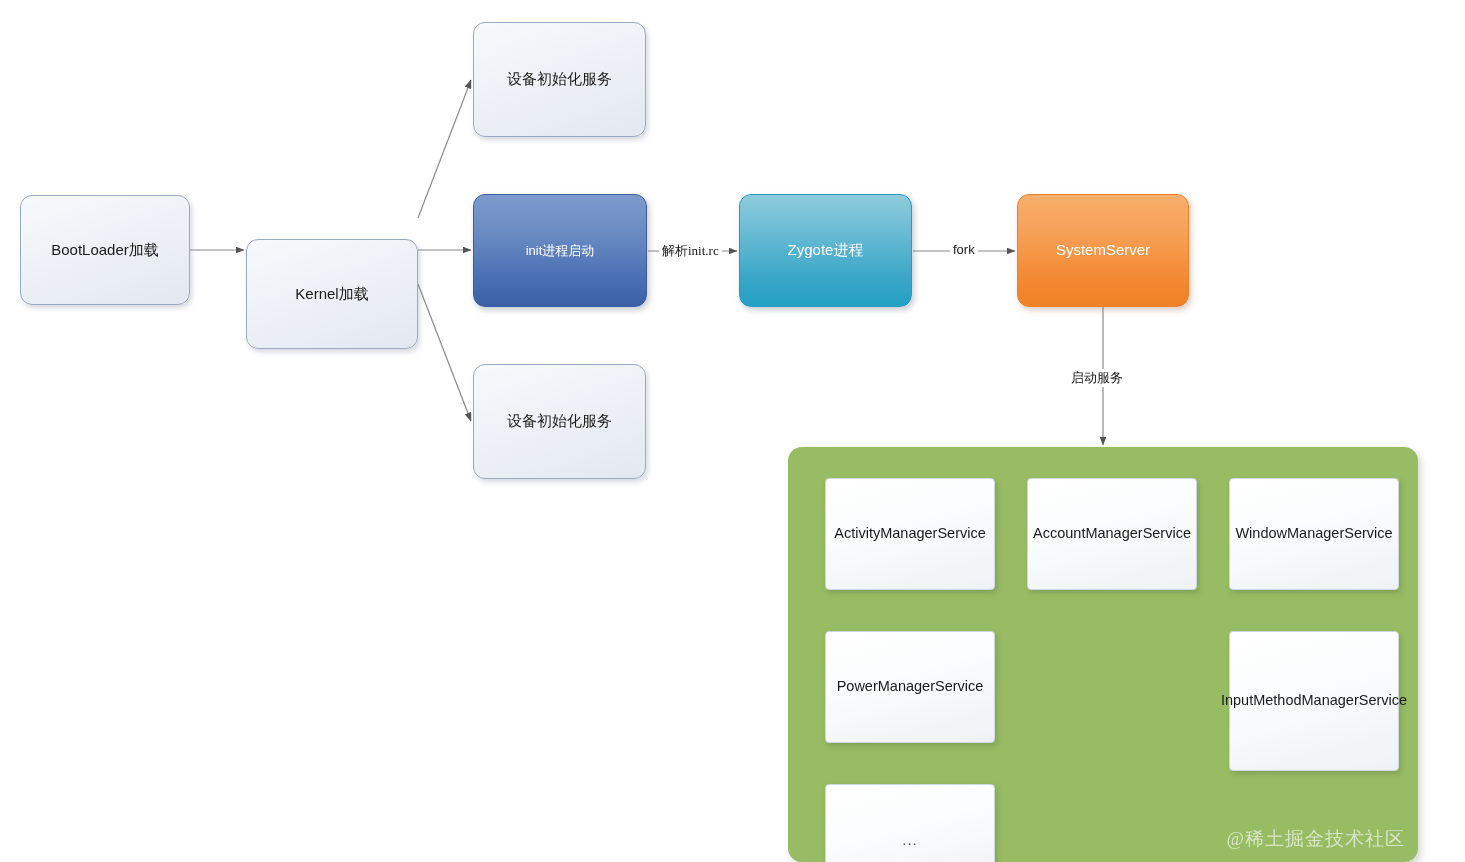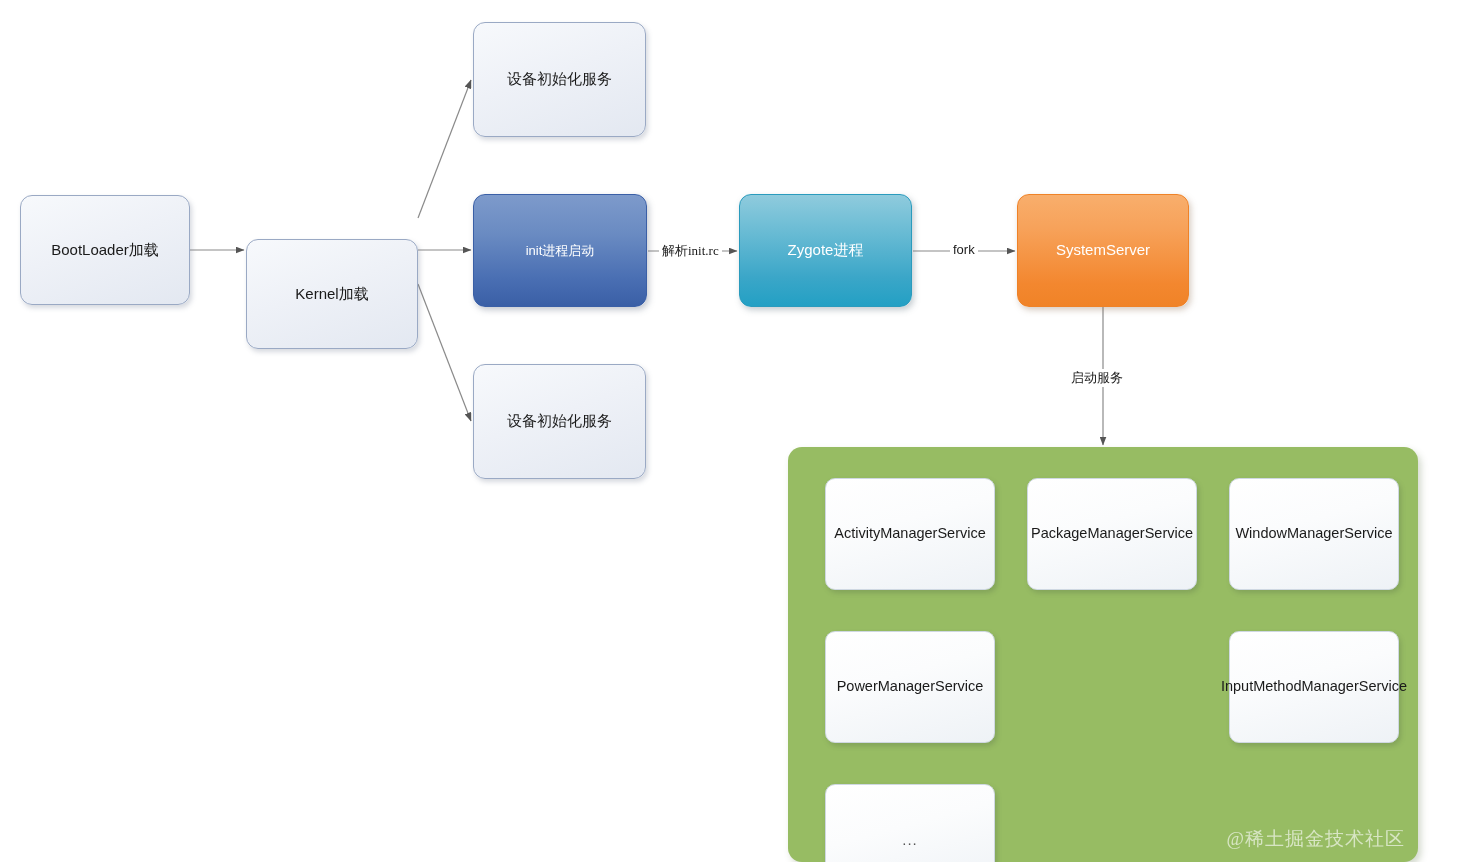--- a/index.html
+++ b/index.html
@@ -82,21 +82,21 @@
     box-sizing: border-box;
     background: #97bc63;
     border-radius: 14px;
     box-shadow: 3px 4px 7px rgba(110,130,90,0.30);
   }
 
   
   .node.card {
     background: linear-gradient(165deg, #ffffff 0%, #fbfcfd 40%, #eef2f6 100%);
     border: 1px solid #cfd8e2;
-    border-radius: 10px;
+    border-radius: 4px;
     color: #1a1a1a;
     font-size: 14.5px;
     box-shadow: 2px 3px 5px rgba(80,100,70,0.28);
     padding: 4px 25px;
   }
   .node.card.ellipsis {
     font-size: 15px;
     letter-spacing: 1px;
     color: #555;
   }
@@ -188,33 +188,33 @@
     <span>启动服务</span>
   </div>
 
   <div class="container-green" style="left:788px; top:447px; width:630px; height:415px;">
 
     <div class="node card" style="left:37px; top:31px; width:170px; height:112px;">
       <span>ActivityManagerService</span>
     </div>
 
     <div class="node card" style="left:239px; top:31px; width:170px; height:112px;">
-      <span>PackageManagerService</span>
+      <span>AccountManagerService</span>
     </div>
 
     <div class="node card" style="left:441px; top:31px; width:170px; height:112px;">
       <span>WindowManagerService</span>
     </div>
 
     <div class="node card" style="left:37px; top:184px; width:170px; height:112px;">
       <span>PowerManagerService</span>
     </div>
 
 
-    <div class="node card" style="left:441px; top:184px; width:170px; height:112px;">
+    <div class="node card" style="left:441px; top:184px; width:170px; height:140px;">
       <span>InputMethodManagerService</span>
     </div>
 
     <div class="node card ellipsis" style="left:37px; top:337px; width:170px; height:112px;">
       <span>...</span>
     </div>
 
     <div class="watermark" style="right:13px; bottom:10px;">
       <span>@稀土掘金技术社区</span>
     </div>

